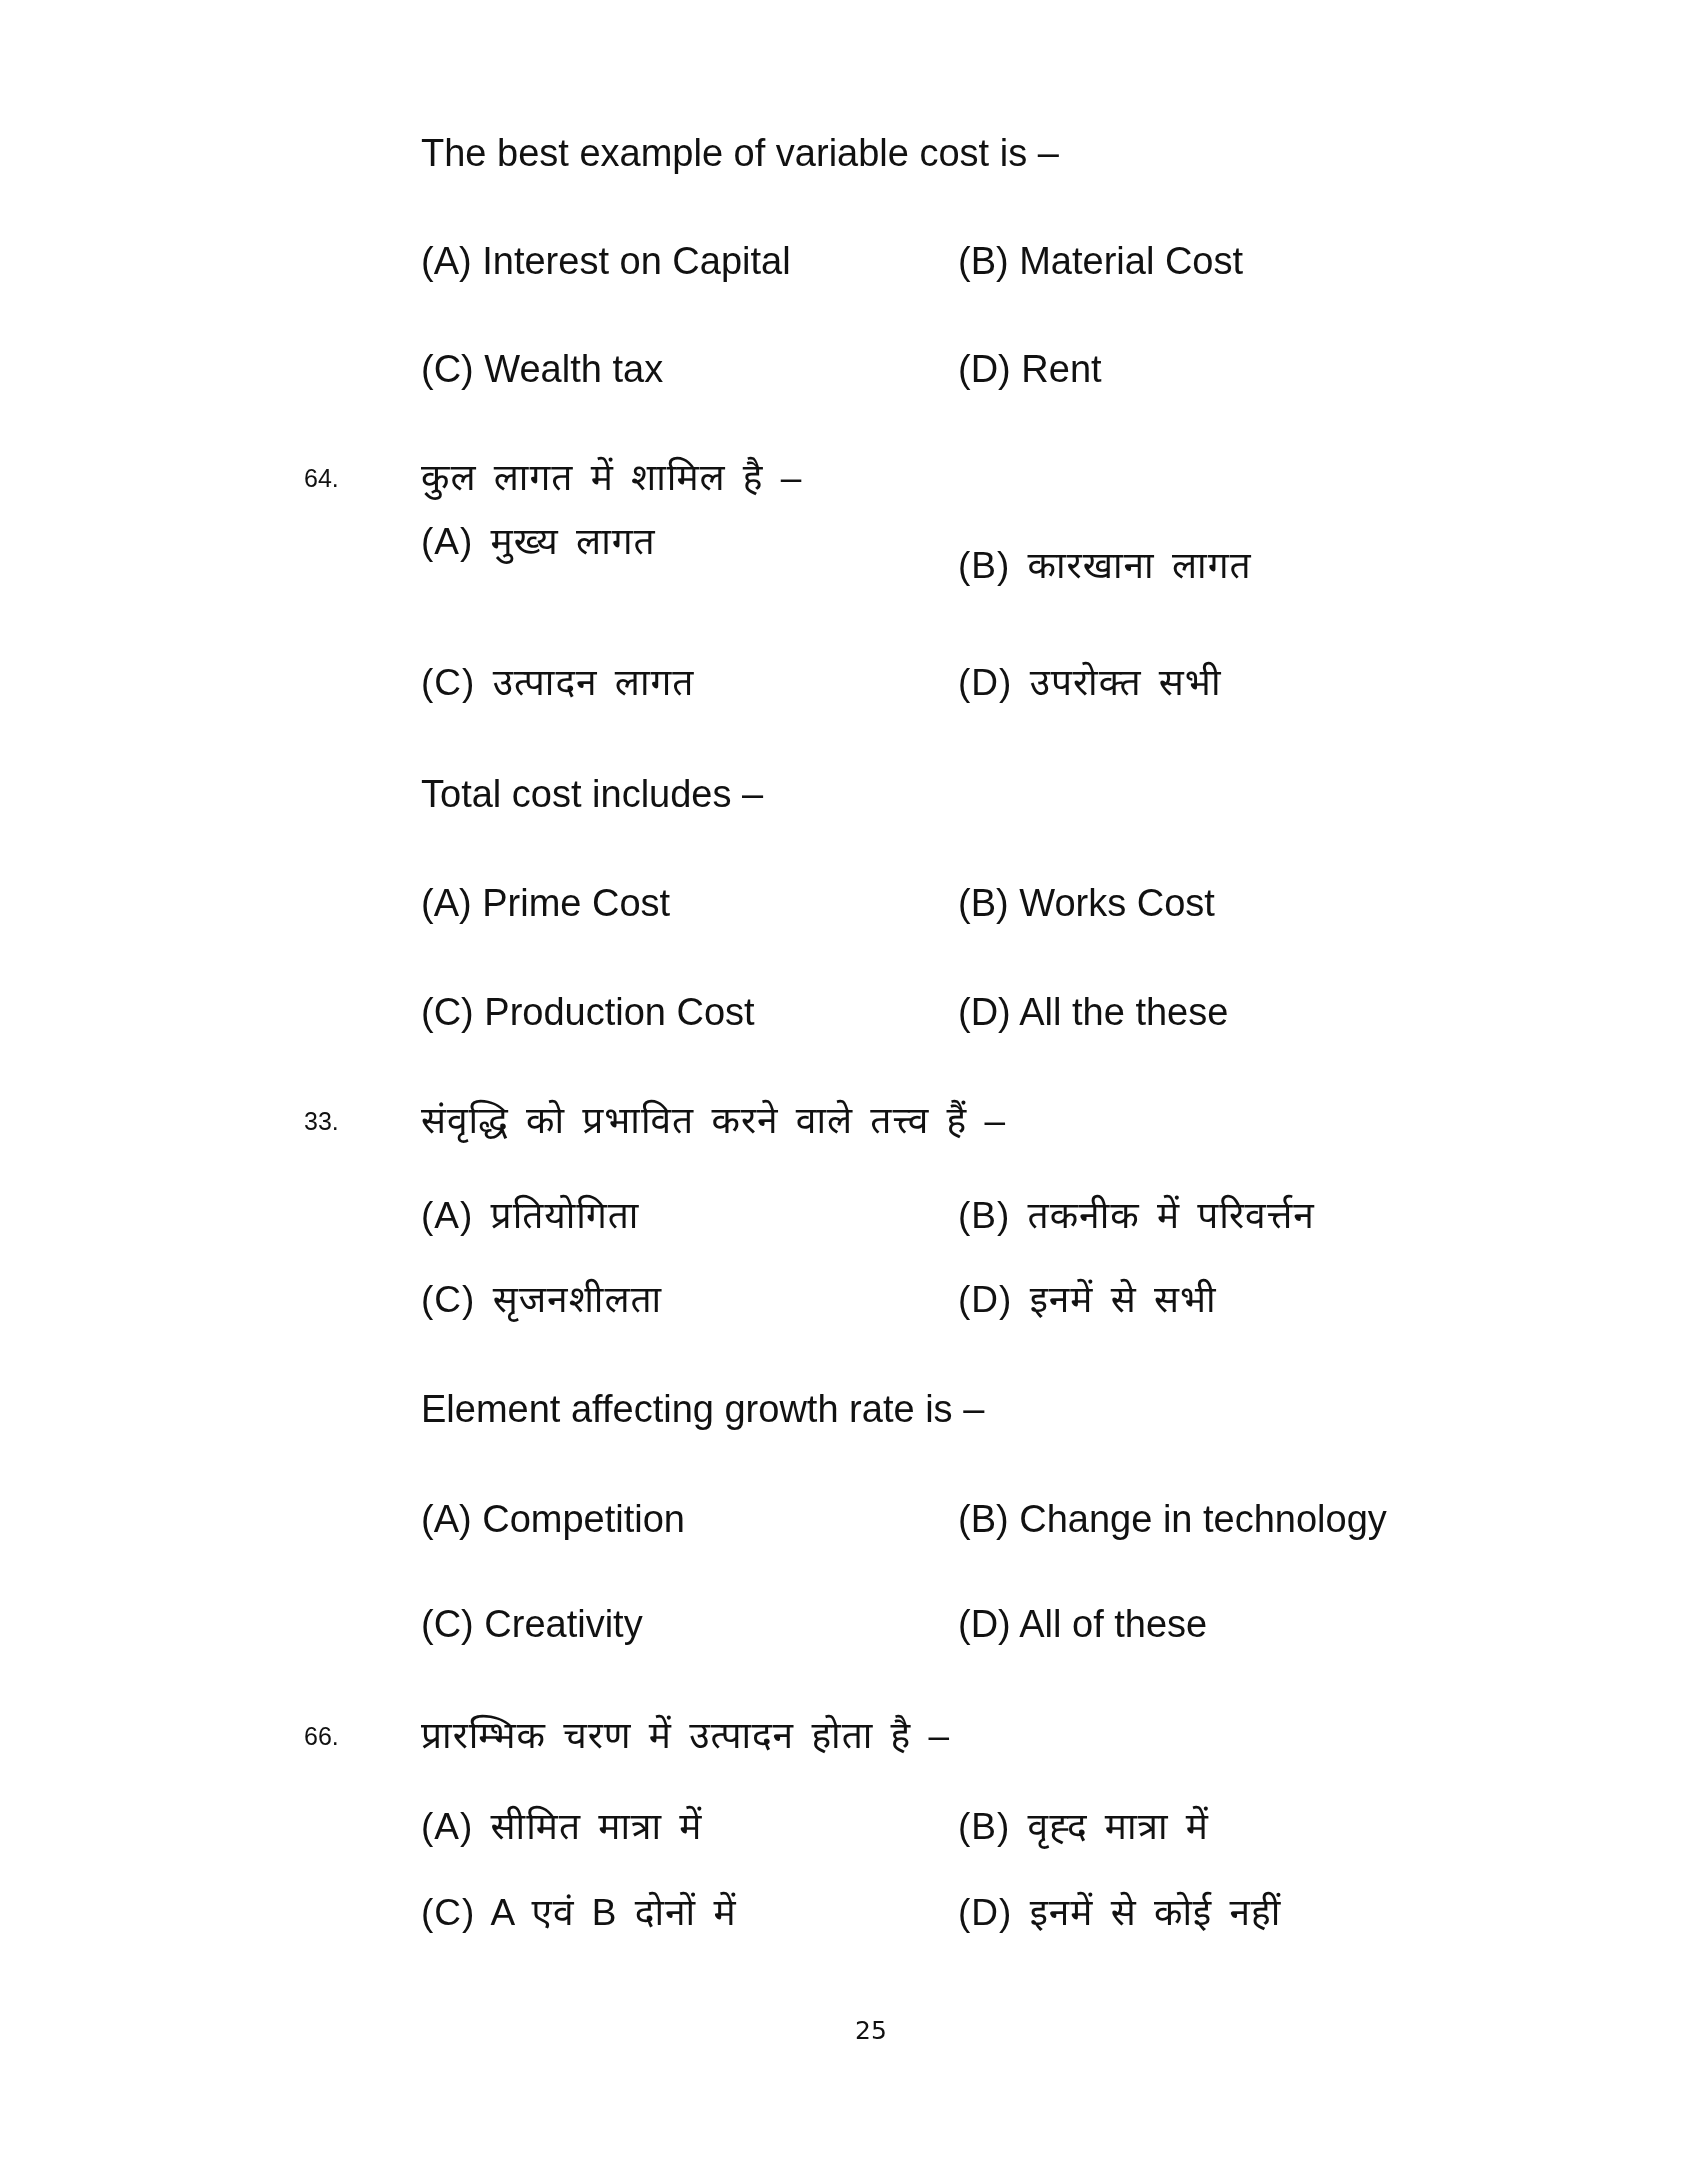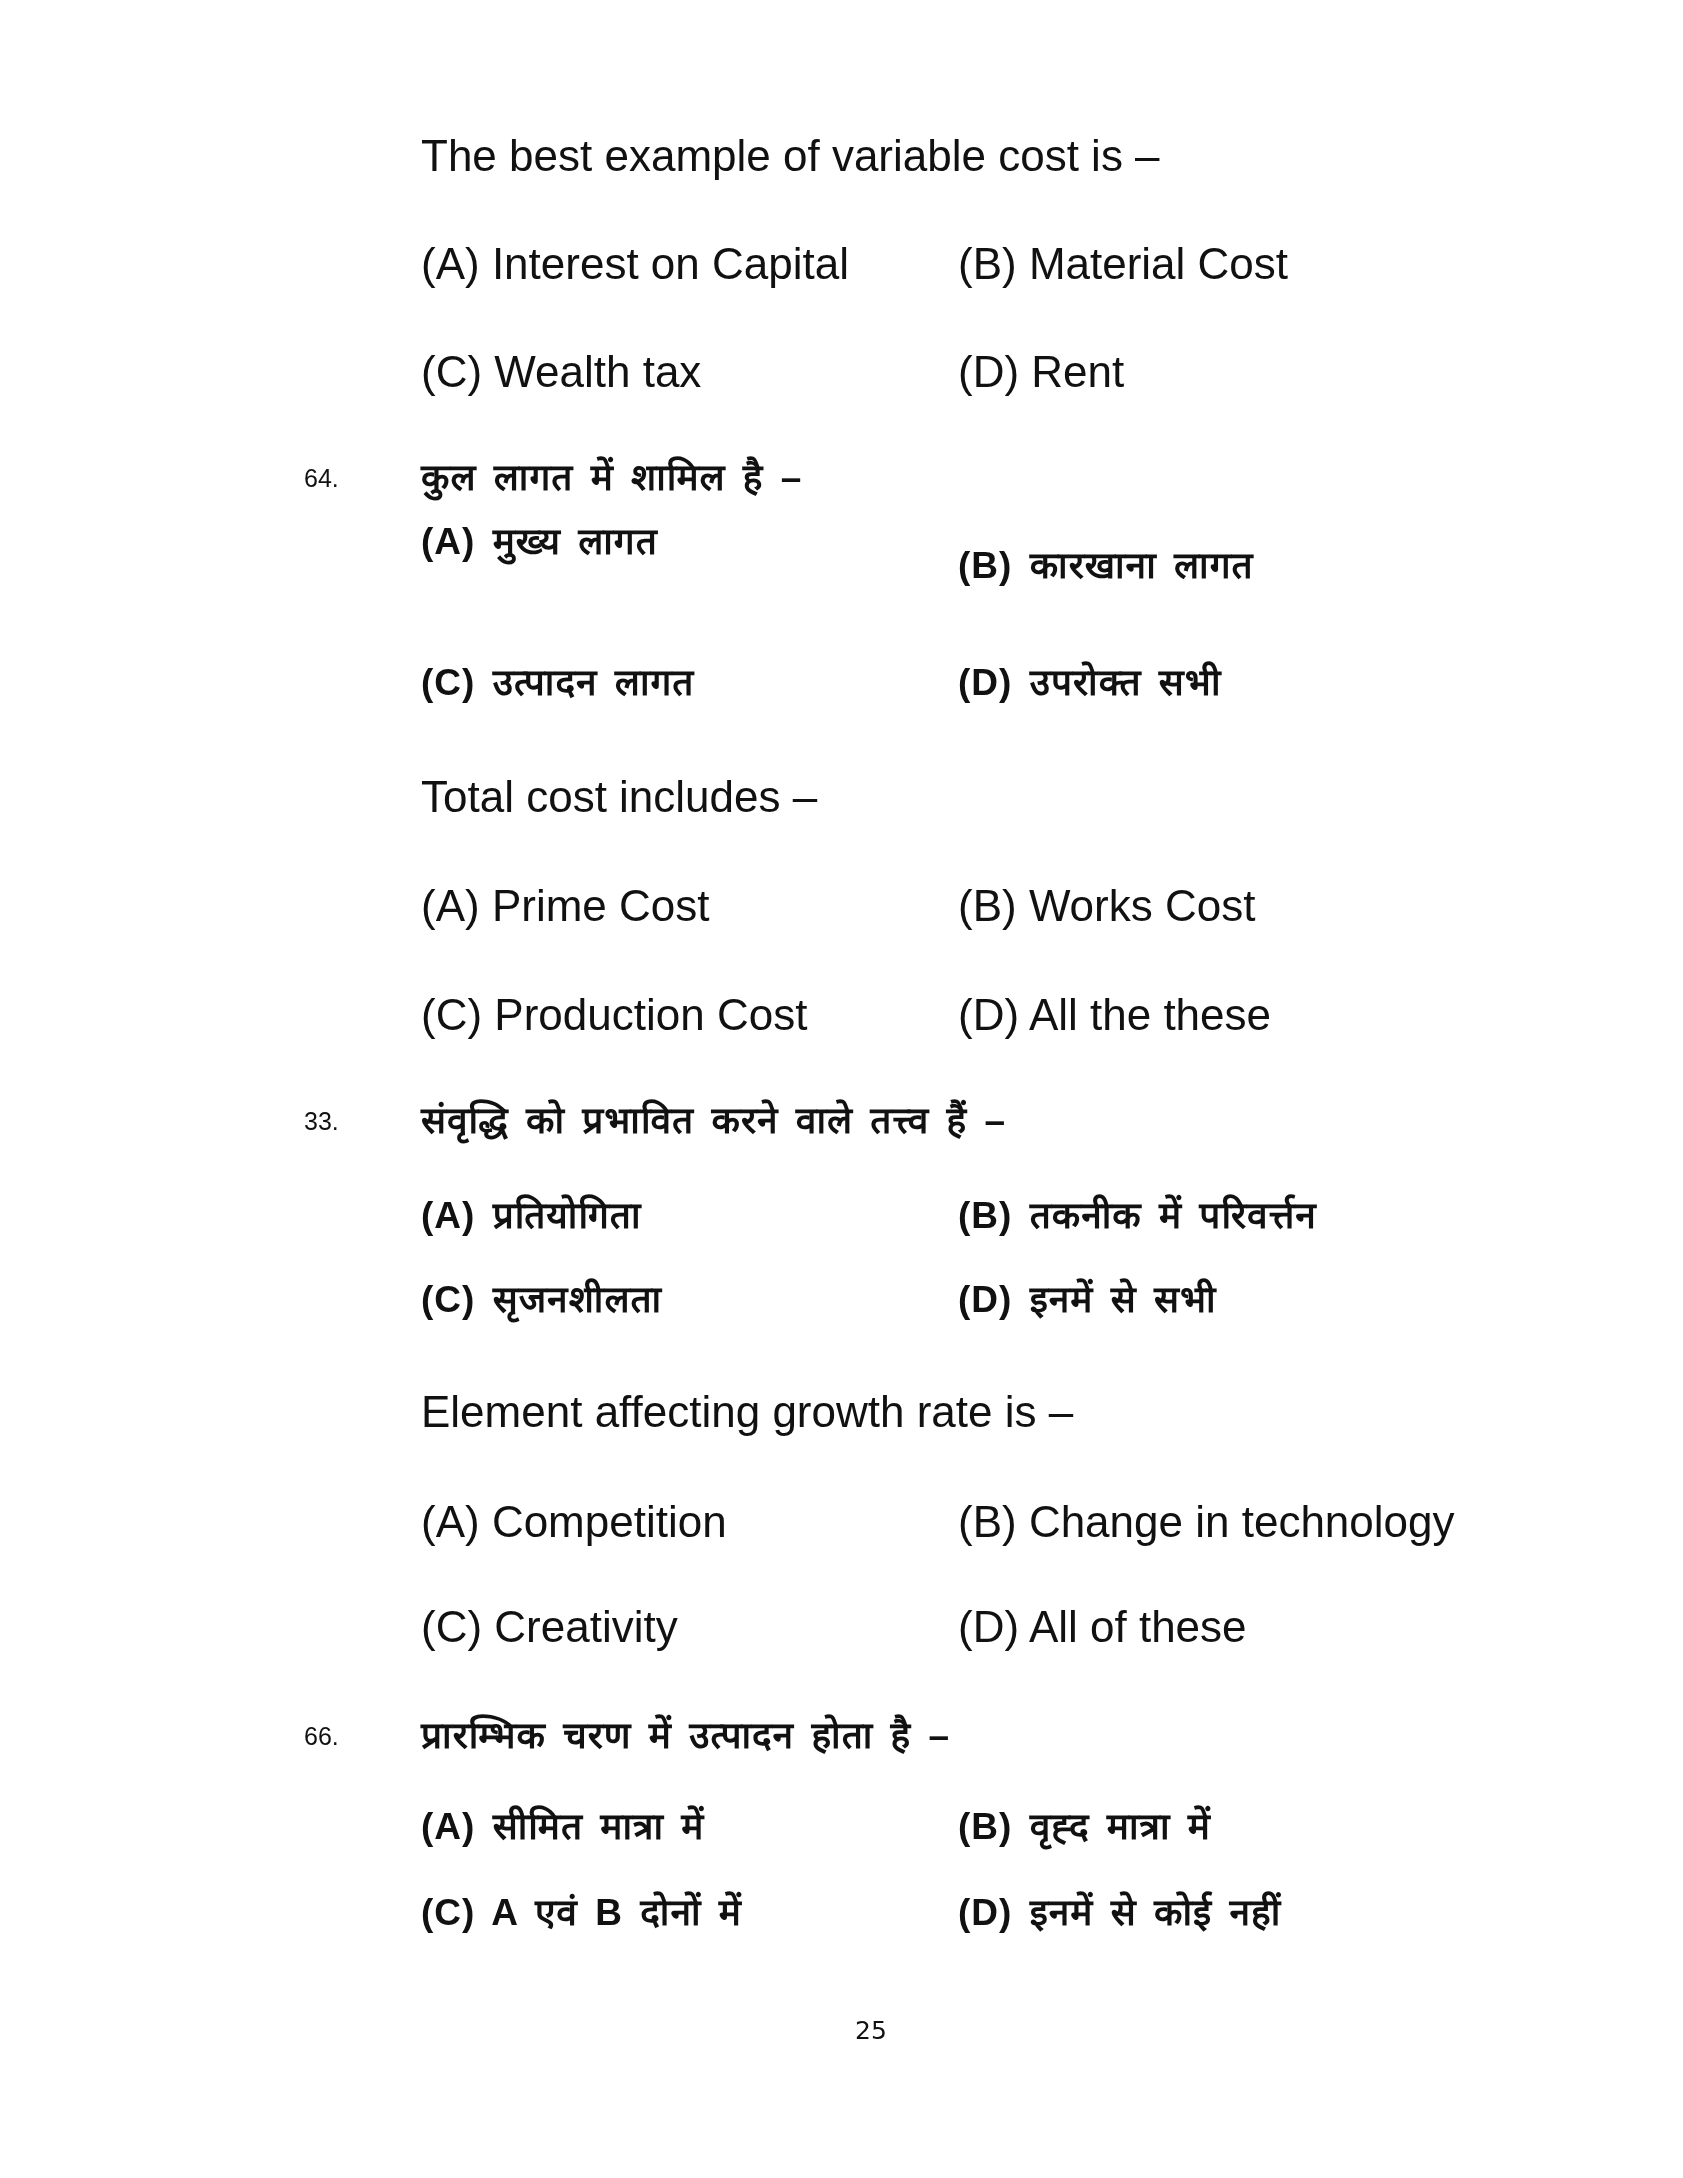--- a/index.html
+++ b/index.html
@@ -11,38 +11,37 @@
     width: 1683px;
     height: 2178px;
     position: relative;
     overflow: hidden;
     color: #111111;
     font-family: "Liberation Sans", "DejaVu Sans", sans-serif;
   }
   .line {
     position: absolute;
     white-space: nowrap;
-    font-size: 44px;
+    font-size: 38px;
     line-height: 1;
   }
   
   .q-num {
     position: absolute;
     left: 304px;
     font-size: 25px;
     line-height: 1;
     white-space: nowrap;
   }
   .col-a { left: 421px; }
   .col-b { left: 910px; margin-left: 48px; }
   .hi {
     font-size: 37px;
     letter-spacing: 1px;
     word-spacing: 6px;
-    font-weight: bold;
   }
   .page-number {
     position: absolute;
     left: 0;
     width: 1742px;
     text-align: center;
     font-family: "DejaVu Sans", sans-serif;
     font-size: 25px;
     line-height: 1;
   }

